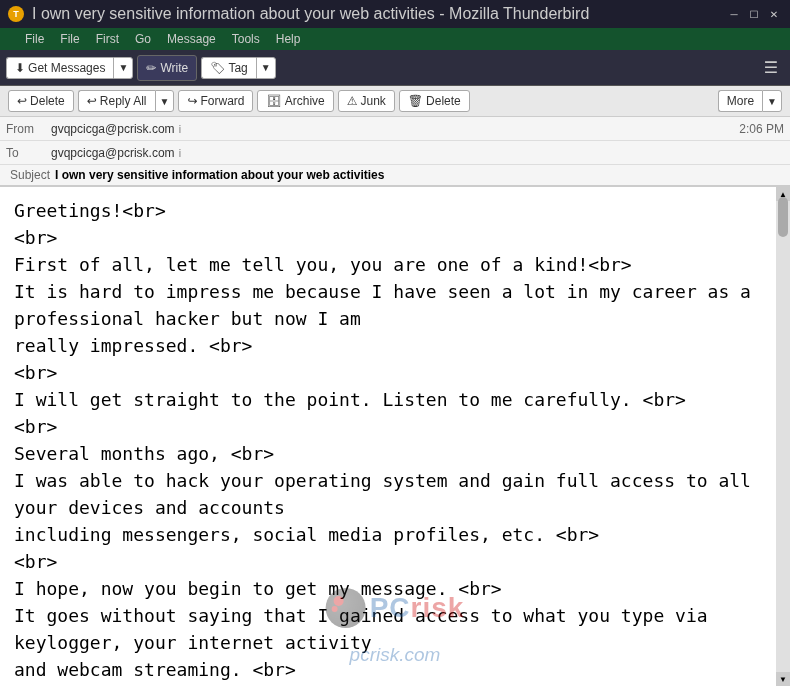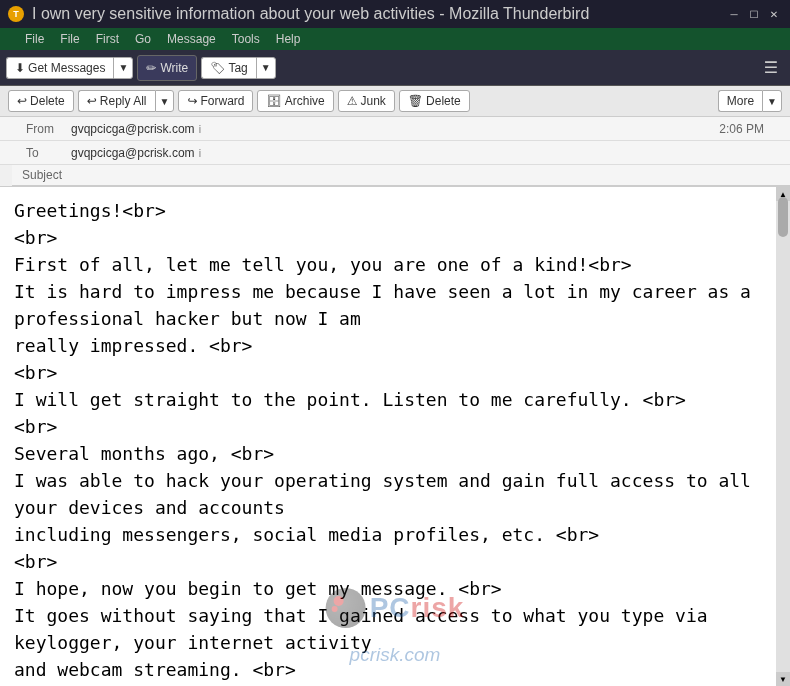--- a/index.html
+++ b/index.html
@@ -160,21 +160,21 @@
       color: #333;
       display: flex;
       align-items: center;
     }
     .action-spacer { flex: 1; }
 
     
     .email-field {
       display: flex;
       align-items: center;
-      padding: 3px 26px;
+      padding: 3px 6px;
       border-bottom: 1px solid #ddd;
       background: #f5f5f5;
       min-height: 24px;
     }
     .email-field-label {
       color: #666;
       font-size: 12px;
       width: 45px;
       flex-shrink: 0;
     }
@@ -195,21 +195,20 @@
     .field-icon {
       color: #888;
       font-size: 11px;
     }
     .subject-row {
       padding: 3px 10px;
       background: #f5f5f5;
       border-bottom: 1px solid #ccc;
       display: flex;
       align-items: center;
-      margin-left: 12px;
     }
     .subject-label {
       color: #666;
       font-size: 12px;
       width: 45px;
     }
     .subject-value {
       color: #000;
       font-size: 12px;
       font-weight: bold;
@@ -421,20 +420,21 @@
     </div>
     <div class="email-field">
       <span class="email-field-label">To</span>
       <span class="email-field-value">
         <span>gvqpcicga@pcrisk.com</span>
         <span class="field-icon">ℹ</span>
       </span>
     </div>
     <div class="subject-row">
       <span class="subject-label">Subject</span>
+      <span class="subject-value">I own very sensitive information about your web activities</span>
     </div>
   </div>
 
   <div class="email-body-wrapper">
     <div class="email-body">Greetings!&lt;br&gt;
 &lt;br&gt;
 First of all, let me tell you, you are one of a kind!&lt;br&gt;
 It is hard to impress me because I have seen a lot in my career as a professional hacker but now I am
 really impressed. &lt;br&gt;
 &lt;br&gt;

